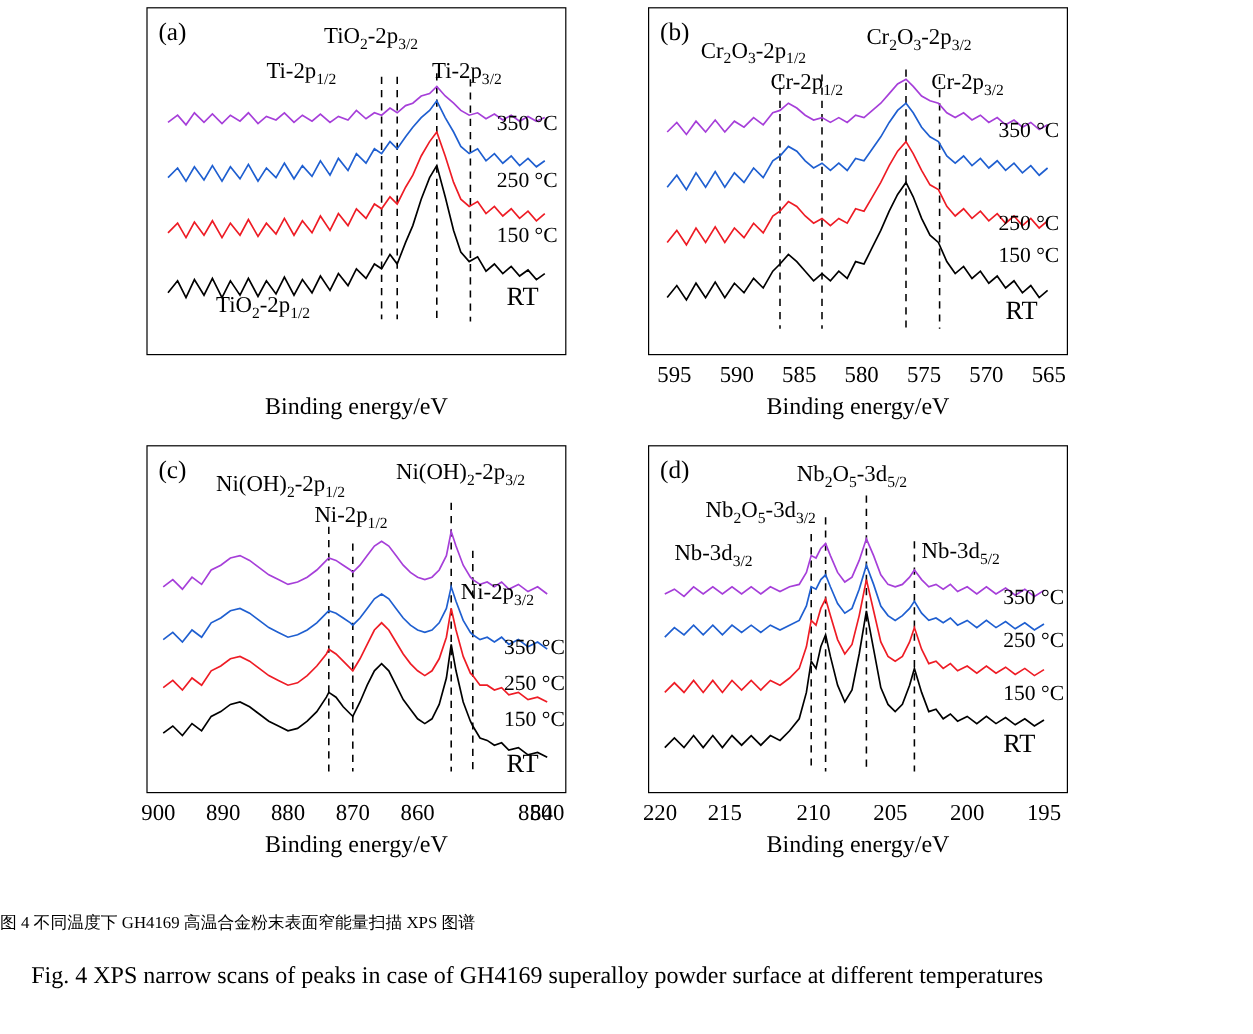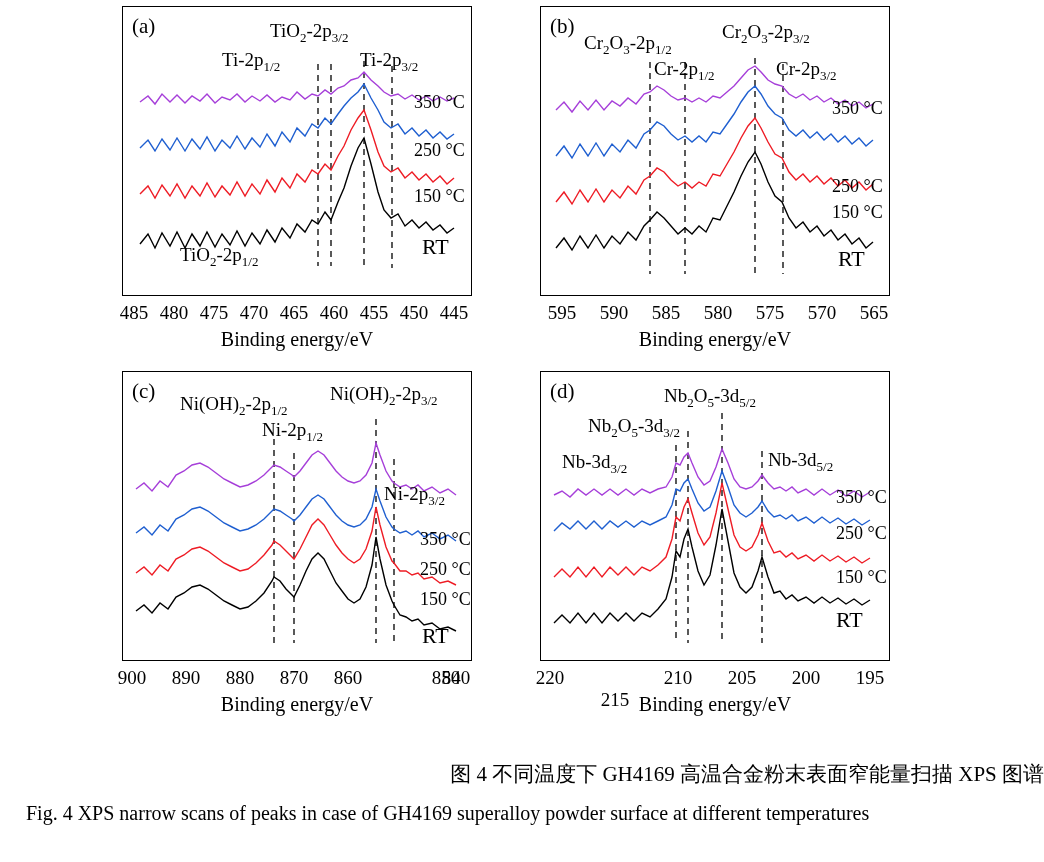--- a/index.html
+++ b/index.html
@@ -30,21 +30,21 @@
     white-space:nowrap;
   }
   .ann sub{font-size:13px;}
   .temp{
     position:absolute;font-size:18px;font-family:"Liberation Serif", serif;white-space:nowrap;
   }
   .temp.big{font-size:22px;}
   .caption{
     position:absolute;left:0;width:1044px;font-family:"Liberation Serif", serif;
   }
-  .cap-cn{top:760px;text-align:right;font-size:21px;}
+  .cap-cn{top:760px;text-align:left;font-size:14px;}
   .cap-en{top:800px;font-size:20px;line-height:1.35;padding:0 26px;box-sizing:border-box;}
   .cap-en .l1{display:block;}
   .cap-en .l2{display:block;padding-left:74px;}
 </style>
 </head>
 <body>
 
 <div class="figure">
 
   <div class="panel" style="left:122px;top:6px;width:370px;height:340px;">
@@ -72,31 +72,20 @@
     <div class="ann" style="left:148px;top:14px;">TiO<sub>2</sub>-2p<sub>3/2</sub></div>
     <div class="ann" style="left:100px;top:43px;">Ti-2p<sub>1/2</sub></div>
     <div class="ann" style="left:238px;top:43px;">Ti-2p<sub>3/2</sub></div>
     <div class="ann" style="left:58px;top:238px;">TiO<sub>2</sub>-2p<sub>1/2</sub></div>
 
     <div class="temp" style="left:292px;top:86px;">350 °C</div>
     <div class="temp" style="left:292px;top:134px;">250 °C</div>
     <div class="temp" style="left:292px;top:180px;">150 °C</div>
     <div class="temp big" style="left:300px;top:228px;">RT</div>
 
-    <div class="ticklabels" style="left:0;top:296px;width:350px;height:26px;">
-      <span class="tick-lbl" style="left:12px;">485</span>
-      <span class="tick-lbl" style="left:52px;">480</span>
-      <span class="tick-lbl" style="left:92px;">475</span>
-      <span class="tick-lbl" style="left:132px;">470</span>
-      <span class="tick-lbl" style="left:172px;">465</span>
-      <span class="tick-lbl" style="left:212px;">460</span>
-      <span class="tick-lbl" style="left:252px;">455</span>
-      <span class="tick-lbl" style="left:292px;">450</span>
-      <span class="tick-lbl" style="left:332px;">445</span>
-    </div>
     <div class="axis-title" style="left:0;top:322px;width:350px;">Binding energy/eV</div>
   </div>
 
   <div class="panel" style="left:540px;top:6px;width:370px;height:340px;">
     <div class="plotbox" style="left:0;top:0;width:350px;height:290px;"></div>
     <div class="panel-label" style="left:10px;top:8px;">(b)</div>
 
     <svg width="350" height="290" style="position:absolute;left:0;top:0;">
       <g stroke="#000" stroke-width="1.3" stroke-dasharray="6,5">
         <line x1="110" y1="56" x2="110" y2="268"></line>
@@ -109,21 +98,21 @@
 
       <polyline fill="none" stroke="#1f5fd0" stroke-width="1.4" points="16,150 24,140 32,152 40,138 48,150 56,137 64,150 72,138 80,146 88,134 96,142 104,128 110,124 117,116 124,120 131,128 138,134 145,130 152,136 159,130 166,136 173,126 180,128 187,118 194,108 201,96 208,86 215,80 221,88 228,100 235,108 242,112 249,124 256,130 263,124 270,132 277,126 284,134 291,128 298,136 305,130 312,138 319,132 326,140 333,134"></polyline>
 
       <polyline fill="none" stroke="#ee1c25" stroke-width="1.4" points="16,196 24,186 32,198 40,184 48,196 56,183 64,196 72,184 80,192 88,180 96,188 104,174 110,170 117,162 124,166 131,174 138,180 145,176 152,182 159,176 166,180 173,168 180,170 187,158 194,146 201,132 208,120 215,112 221,122 228,136 235,148 242,152 249,166 256,174 263,168 270,176 277,170 284,178 291,172 298,180 305,174 312,182 319,176 326,184 333,178"></polyline>
 
       <polyline fill="none" stroke="#000000" stroke-width="1.4" points="16,242 24,232 32,244 40,230 48,242 56,229 64,242 72,230 80,238 88,226 96,234 104,220 110,214 117,206 124,212 131,220 138,228 145,222 152,228 159,220 166,226 173,212 180,214 187,200 194,186 201,170 208,156 215,146 221,158 228,176 235,190 242,196 249,212 256,222 263,216 270,226 277,220 284,230 291,224 298,234 305,228 312,238 319,232 326,242 333,236"></polyline>
     </svg>
 
     <div class="ann" style="left:44px;top:26px;">Cr<sub>2</sub>O<sub>3</sub>-2p<sub>1/2</sub></div>
     <div class="ann" style="left:182px;top:15px;">Cr<sub>2</sub>O<sub>3</sub>-2p<sub>3/2</sub></div>
-    <div class="ann" style="left:114px;top:52px;">Cr-2p<sub>1/2</sub></div>
+    <div class="ann" style="left:102px;top:52px;">Cr-2p<sub>1/2</sub></div>
     <div class="ann" style="left:236px;top:52px;">Cr-2p<sub>3/2</sub></div>
 
     <div class="temp" style="left:292px;top:92px;">350 °C</div>
     <div class="temp" style="left:292px;top:170px;">250 °C</div>
     <div class="temp" style="left:292px;top:196px;">150 °C</div>
     <div class="temp big" style="left:298px;top:240px;">RT</div>
 
     <div class="ticklabels" style="left:0;top:296px;width:350px;height:26px;">
       <span class="tick-lbl" style="left:22px;">595</span>
       <span class="tick-lbl" style="left:74px;">590</span>
@@ -205,21 +194,21 @@
     <div class="ann" style="left:22px;top:80px;">Nb-3d<sub>3/2</sub></div>
     <div class="ann" style="left:214px;top:78px;margin-left:14px;">Nb-3d<sub>5/2</sub></div>
 
     <div class="temp" style="left:296px;top:116px;">350 °C</div>
     <div class="temp" style="left:296px;top:152px;">250 °C</div>
     <div class="temp" style="left:296px;top:196px;">150 °C</div>
     <div class="temp big" style="left:296px;top:236px;">RT</div>
 
     <div class="ticklabels" style="left:0;top:296px;width:350px;height:26px;">
       <span class="tick-lbl" style="left:10px;">220</span>
-      <span class="tick-lbl" style="left:75px;margin-top:22px;">215</span>
+      <span class="tick-lbl" style="left:64px;">215</span>
       <span class="tick-lbl" style="left:138px;">210</span>
       <span class="tick-lbl" style="left:202px;">205</span>
       <span class="tick-lbl" style="left:266px;text-align:center;">200</span>
       <span class="tick-lbl" style="left:330px;">195</span>
     </div>
     <div class="axis-title" style="left:0;top:322px;width:350px;">Binding energy/eV</div>
   </div>
 
 </div>
 

